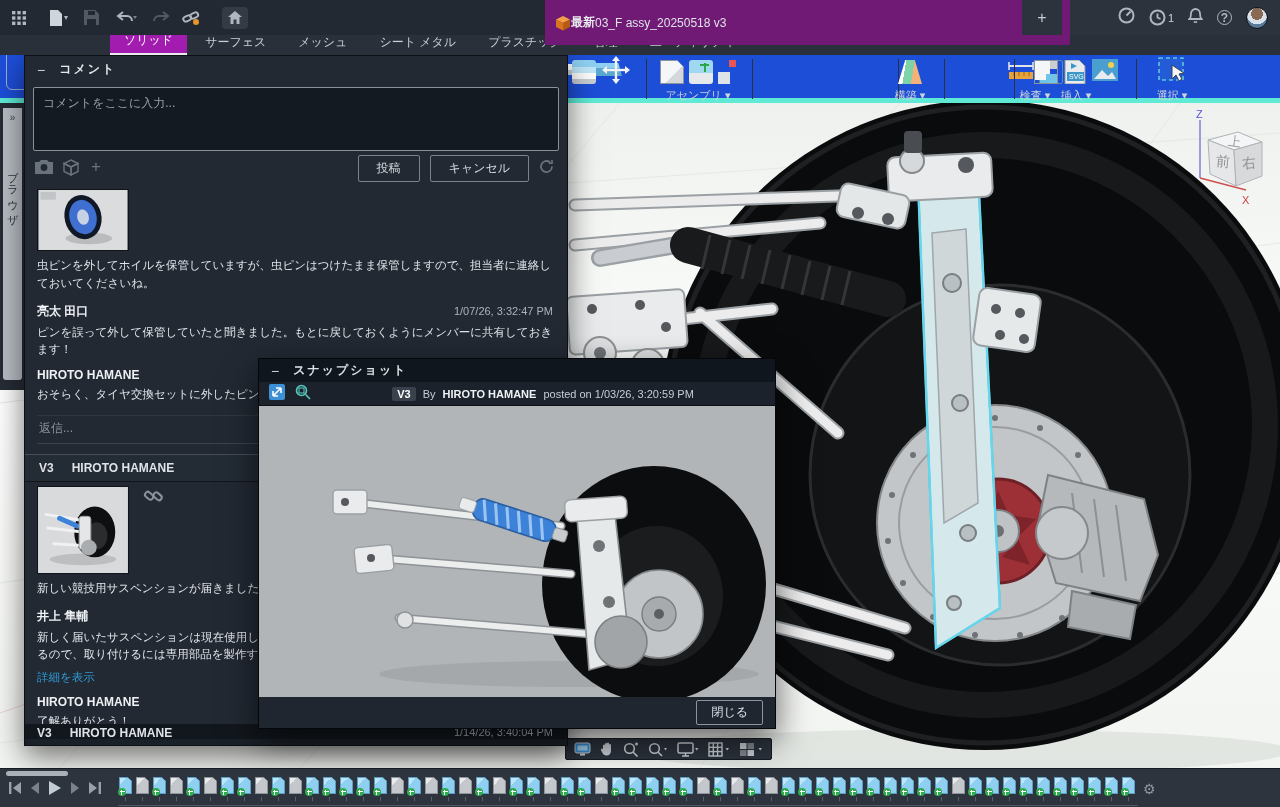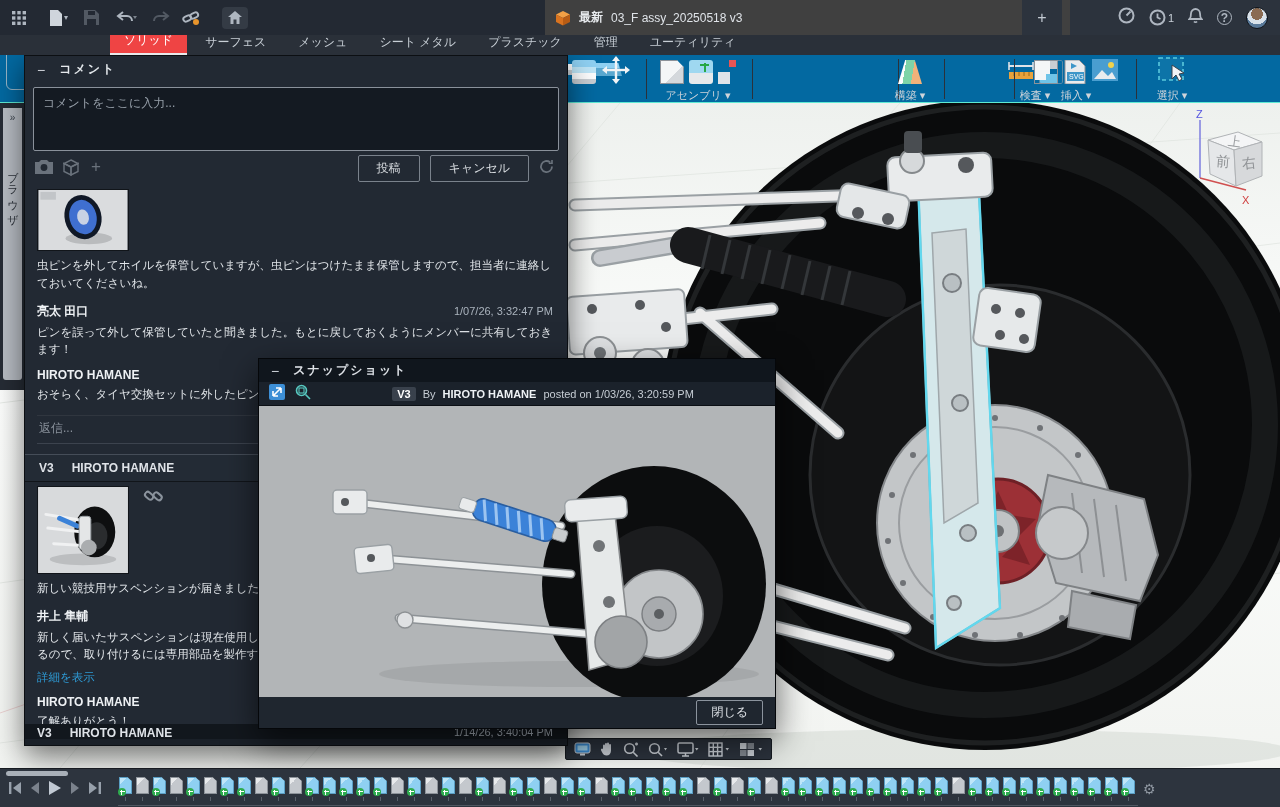--- a/index.html
+++ b/index.html
@@ -6,35 +6,35 @@
   html,body { width:1280px; height:807px; overflow:hidden; background:#20262e;
     font-family:"Liberation Sans","DejaVu Sans",sans-serif; }
   .stage { position:relative; width:1280px; height:807px; overflow:hidden; }
 
   
   .topbar { position:absolute; left:0; top:0; width:1280px; height:35px; background:#232933; z-index:40; display:flex; align-items:center; }
   .tb-ic { width:26px; height:22px; margin-left:6px; display:flex; align-items:center; justify-content:center; color:#aeb6c0; position:relative; }
   .tb-ic svg { display:block; }
   .tb-ic.dim { opacity:.45; }
   .home-wrap { background:#343b45; border-radius:4px; margin-left:18px; }
-  .doc-tab { position:absolute; left:545px; top:0; width:525px; height:35px; background:#404040; display:flex; align-items:center; gap:8px; padding:0 10px; }
+  .doc-tab { position:absolute; left:545px; top:0; width:525px; height:45px; background:#701a75; display:flex; align-items:center; gap:0; padding:0 10px; }
   .doc-status { color:#e8ebee; font-size:12px; font-weight:bold; }
   .doc-title { color:#dfe3e8; font-size:12px; }
   .doc-close { margin-left:auto; color:#8d95a0; font-size:12px; cursor:pointer; }
   .tb-right { position:absolute; right:0; top:0; height:35px; width:210px; background:#2c333d; display:flex; align-items:center; justify-content:flex-end; gap:14px; padding-right:12px; }
   .plus-tab { position:absolute; right:218px; top:0; height:35px; width:40px; background:#2c333d; display:flex; align-items:center; justify-content:center; color:#c3cad2; font-size:16px; }
   .notif-num { color:#c9d0d8; font-size:11px; margin-left:2px; }
   .avatar { width:22px; height:22px; border-radius:50%; background:radial-gradient(circle at 50% 30%, #8a6b52 0 34%, #d9e2ea 35% 60%, #5a7a9a 61%); border:1px solid #11151b; }
   .qmark { color:#aeb6c0; font-size:12px; font-weight:bold; border:1.4px solid #aeb6c0; border-radius:50%; width:15px; height:15px; display:flex; align-items:center; justify-content:center; }
 
   
   .tabrow { position:absolute; left:0; top:35px; width:1280px; height:20px; background:#2a3039; z-index:39; display:flex; align-items:flex-end; padding-left:110px; gap:4px; }
   .rtab { color:#c8cfd6; font-size:12px; padding:3px 14px 4px; white-space:nowrap; }
-  .rtab.active { background:#ef4444; color:#fff; border-bottom:2px solid #e8eaec;margin-top:16px; }
-  .ribbon { position:absolute; left:0; top:55px; width:1280px; height:48px; background:#0369a1; border-bottom:1px solid #5eead4; z-index:5; }
+  .rtab.active { background:#a21caf; color:#fff; border-bottom:2px solid #e8eaec;margin-top:16px; }
+  .ribbon { position:absolute; left:0; top:55px; width:1280px; height:48px; background:#1d4ed8; border-bottom:5px solid #5eead4; z-index:5; }
   .ghost-box { position:absolute; left:6px; top:-13px; width:94px; height:48px; border:1px solid #c8cdd3; border-radius:6px; opacity:.75; }
   .sketchrow { position:absolute; left:110px; top:4px; display:flex; gap:14px; align-items:center; }
   .sk { width:34px; height:20px; }
   .sk i { display:block; height:100%; }
   .grp { position:absolute; top:2px; height:44px; text-align:center; }
   .grp .gicons { display:flex; gap:5px; justify-content:center; align-items:center; height:30px; }
   .glabel { color:#cfd4da; font-size:11px; margin-top:1px; white-space:nowrap; }
   .gsep { position:absolute; top:4px; width:1px; height:40px; background:#2b313a; }
   .mini { width:24px; height:24px; position:relative; }
 

